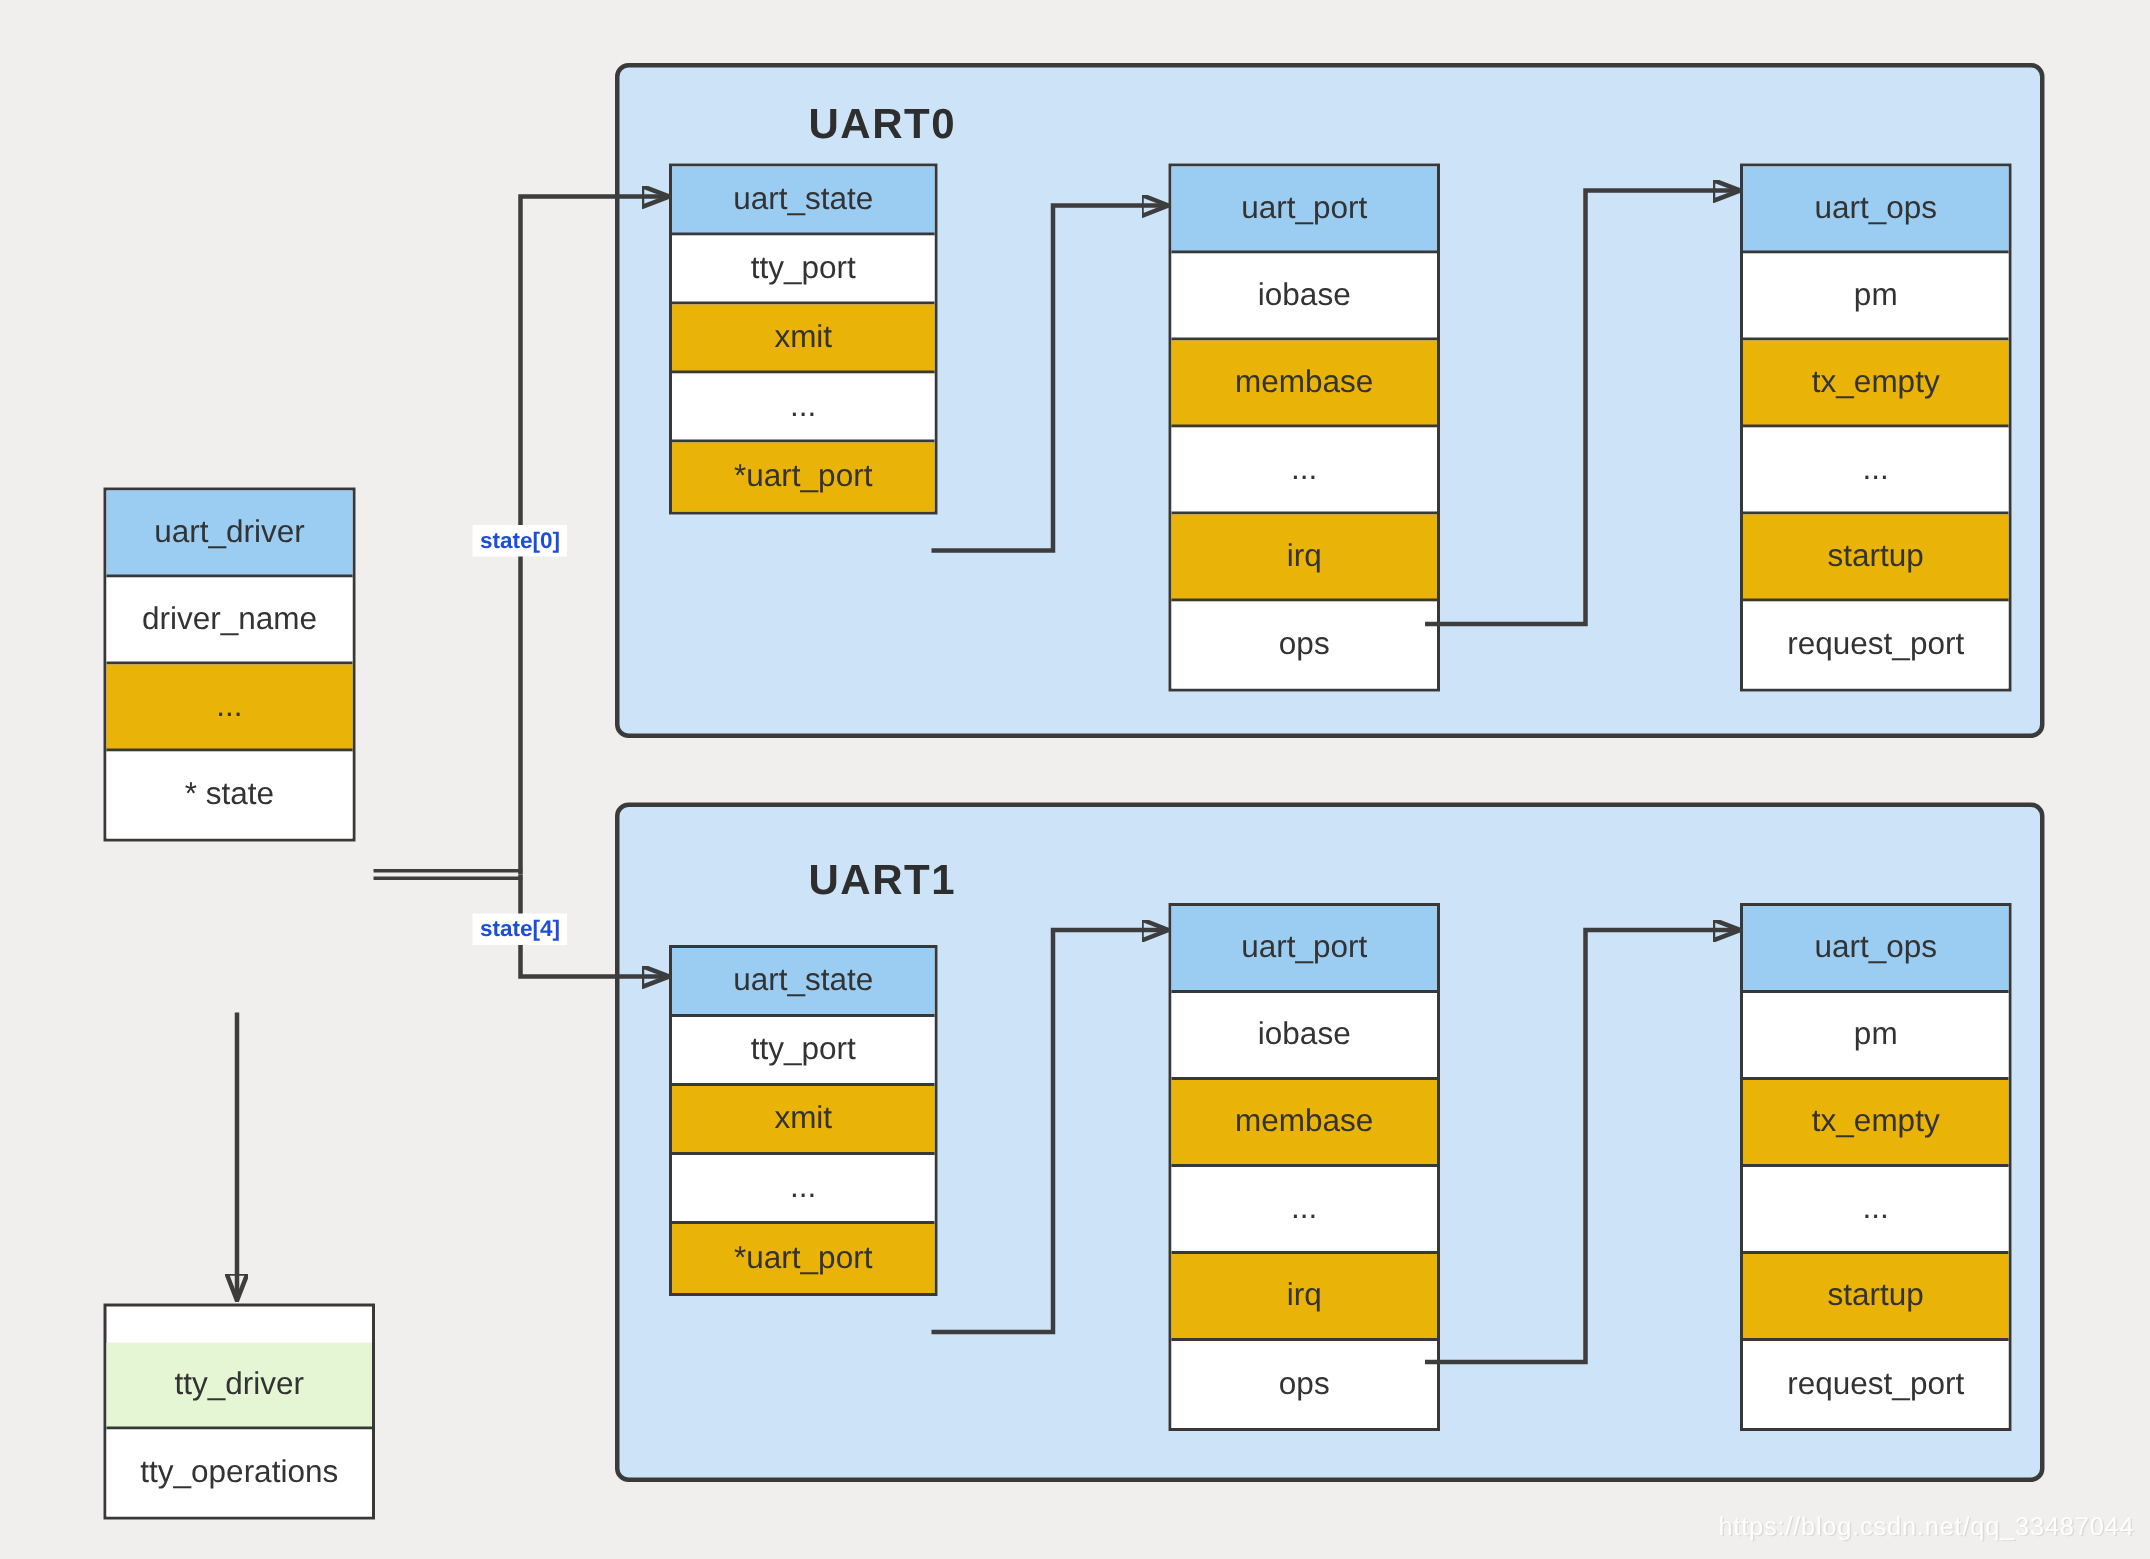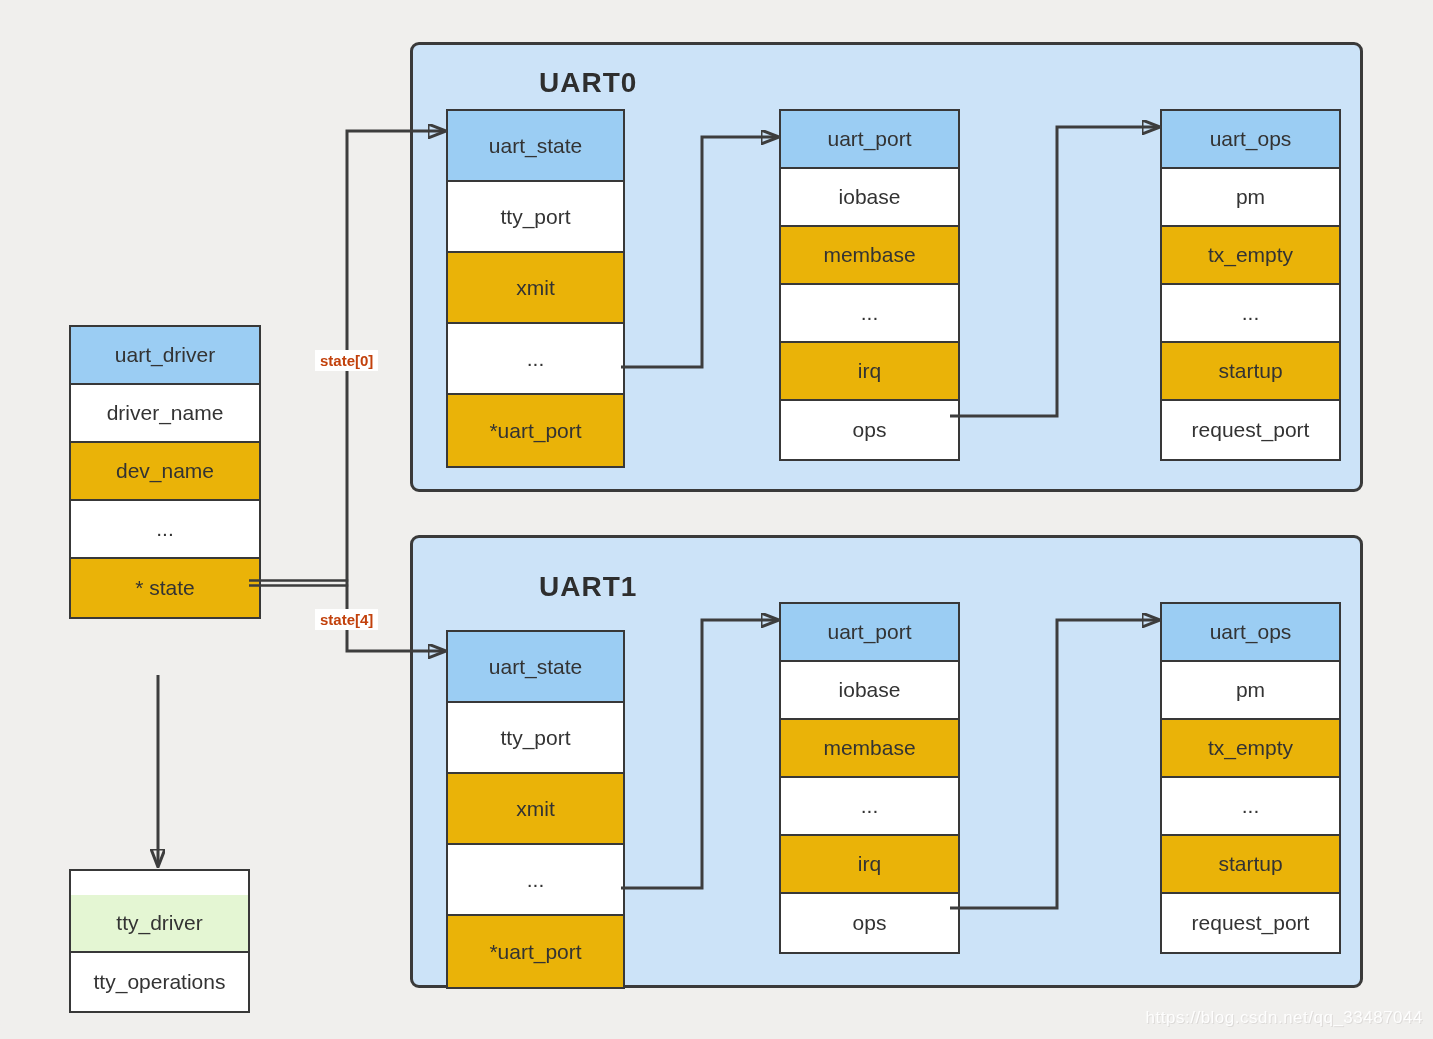--- a/index.html
+++ b/index.html
@@ -12,53 +12,52 @@
 
   
   .tbl { position:absolute; border:2px solid #383838; background:#ffffff; box-sizing:border-box; z-index:3; }
   .cell { height:58px; display:flex; align-items:center; justify-content:center;
           font-size:21px; color:#333333; background:#ffffff;
           border-bottom:2px solid #383838; box-sizing:border-box; }
   .cell:last-child { border-bottom:none; }
   .tbl .cell:nth-child(2n+3) { background:#eab308; }   
   .th { background:#9bcdf3 !important; }
   .tbl.green .th { background:#e4f6d3 !important;margin-top:24px; }
-  .tbl.c57 .cell { height:71px; }
+  .tbl.c57 .cell { height:46px; }
 
   
   svg.arrows { position:absolute; left:0; top:0; z-index:4; pointer-events:none; }
   svg.arrows path { stroke:#3d3d3d; fill:none; stroke-width:3; }
   svg.arrows path.thin { stroke-width:2.4; }
 
   
-  .edge-label { position:absolute; z-index:5; background:#ffffff; color:#c2410c;
+  .edge-label { position:absolute; z-index:5; background:#ffffff; color:#1d4ed8;
                 font-size:15px; font-weight:600; padding:1px 5px; line-height:19px; }
 
   
   .watermark { position:absolute; right:10px; top:1008px; z-index:6; font-size:17px;
                color:rgba(255,255,255,0.92); text-shadow:1px 1px 0 rgba(205,203,200,0.55);
                letter-spacing:0.5px; }
 </style>
 </head>
 <body>
 
 <div class="canvas">
 
   <div class="group" style="left:410px; top:42px; width:953px; height:450px">
     <div class="group-title" style="left:126px; top:22px;">UART0</div>
   </div>
 
   <div class="group" style="left:410px; top:535px; width:953px; height:453px">
     <div class="group-title" style="left:126px; top:21px;margin-top:12px;">UART1</div>
   </div>
 
-  <div class="tbl" style="left:69px; top:325px; width:192px">
+  <div class="tbl" style="left:69px; top:325px; width:168px">
     <div class="cell th">uart_driver</div>
     <div class="cell">driver_name</div>
-    <div class="cell">dev_name</div>
     <div class="cell">...</div>
     <div class="cell">* state</div>
   </div>
 
   <div class="tbl green" style="left:69px; top:869px; width:181px">
     <div class="cell th">tty_driver</div>
     <div class="cell">tty_operations</div>
   </div>
 
   <div class="tbl c57" style="left:446px; top:109px; width:179px">

